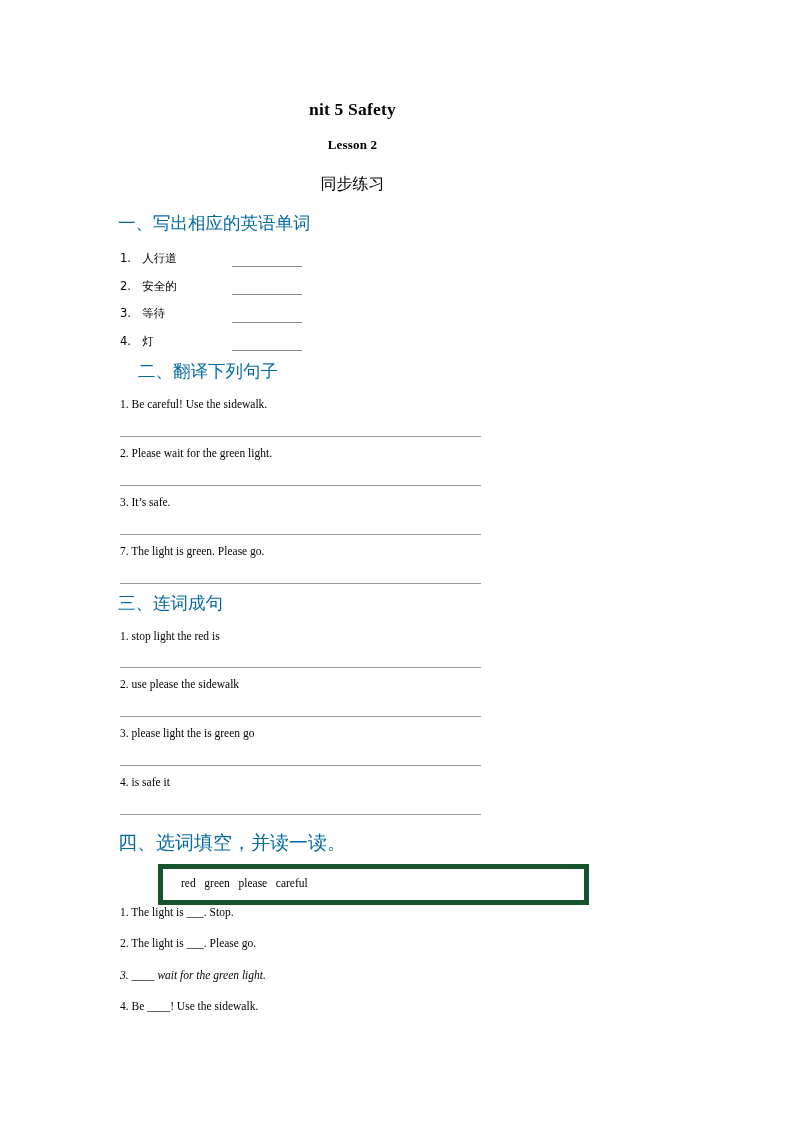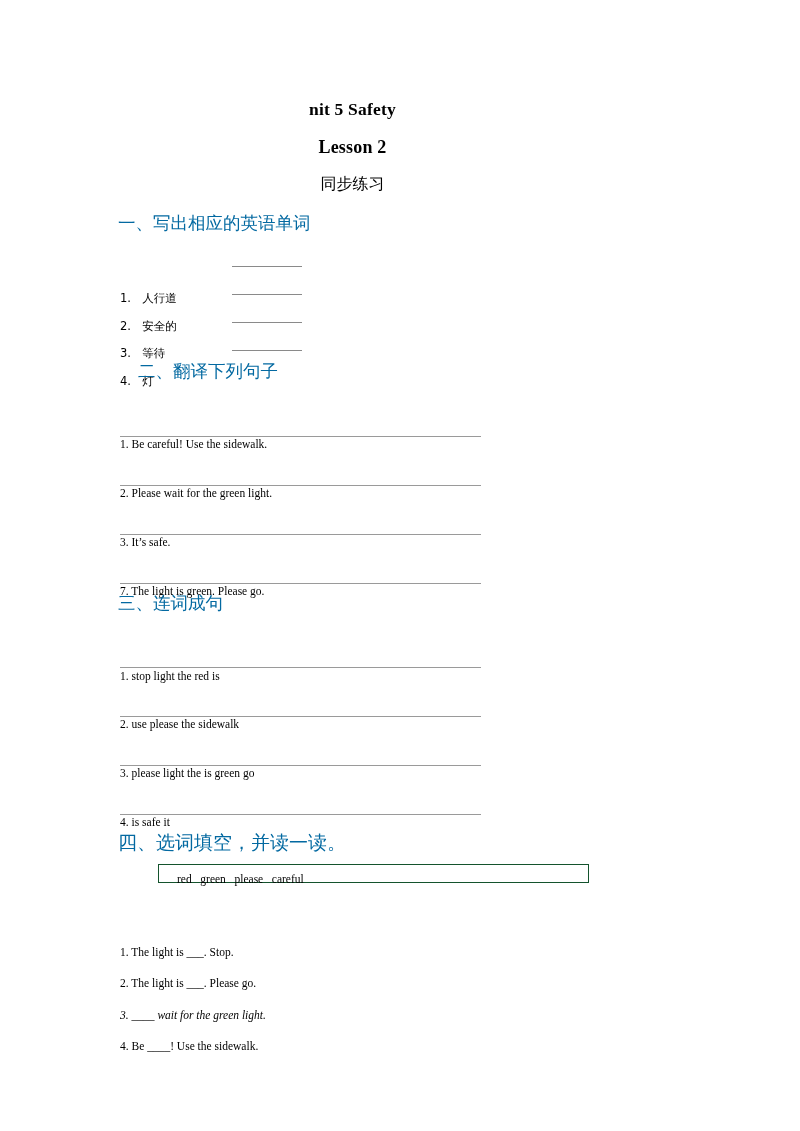--- a/index.html
+++ b/index.html
@@ -33,21 +33,21 @@
     font-weight: bold;
     font-family: "Liberation Serif", "DejaVu Serif", serif;
   }
   .title-unit {
     top: 99px;
     font-size: 17.5px;
     letter-spacing: 0.2px;
   }
   .title-lesson {
     top: 137px;
-    font-size: 18px;
+    font-size: 13px;
     letter-spacing: 0.2px;
   }
   .title-cn {
     top: 174px;
     font-size: 16px;
     font-weight: normal;
     font-family: "DejaVu Sans", "Liberation Sans", sans-serif;
     text-align: center;
   }
 
@@ -65,21 +65,20 @@
     font-size: 19px;
   }
 
   
   .item {
     position: absolute;
     font-size: 11.5px;
     white-space: nowrap;
     color: #000;
     font-family: "Liberation Serif", "DejaVu Serif", serif;
-    margin-top: 40px;
   }
   .item-cn {
     font-family: "DejaVu Sans", "Liberation Sans", sans-serif;
     font-size: 11.5px;
   }
 
   
   .blank-short {
     position: absolute;
     height: 1px;
@@ -94,22 +93,22 @@
     height: 1px;
     background: #9a9a9a;
   }
 
   
   .wordbank {
     position: absolute;
     left: 158px;
     top: 864px;
     width: 431px;
-    height: 19px;
-    border: 1px solid #14532d;
+    height: 41px;
+    border: 5px solid #14532d;
     box-sizing: border-box;
     background: #fff;
   }
   .wordbank-inner {
     position: absolute;
     left: 18px;
     top: 8px;
     font-size: 11.5px;
     white-space: pre;
     color: #000;

